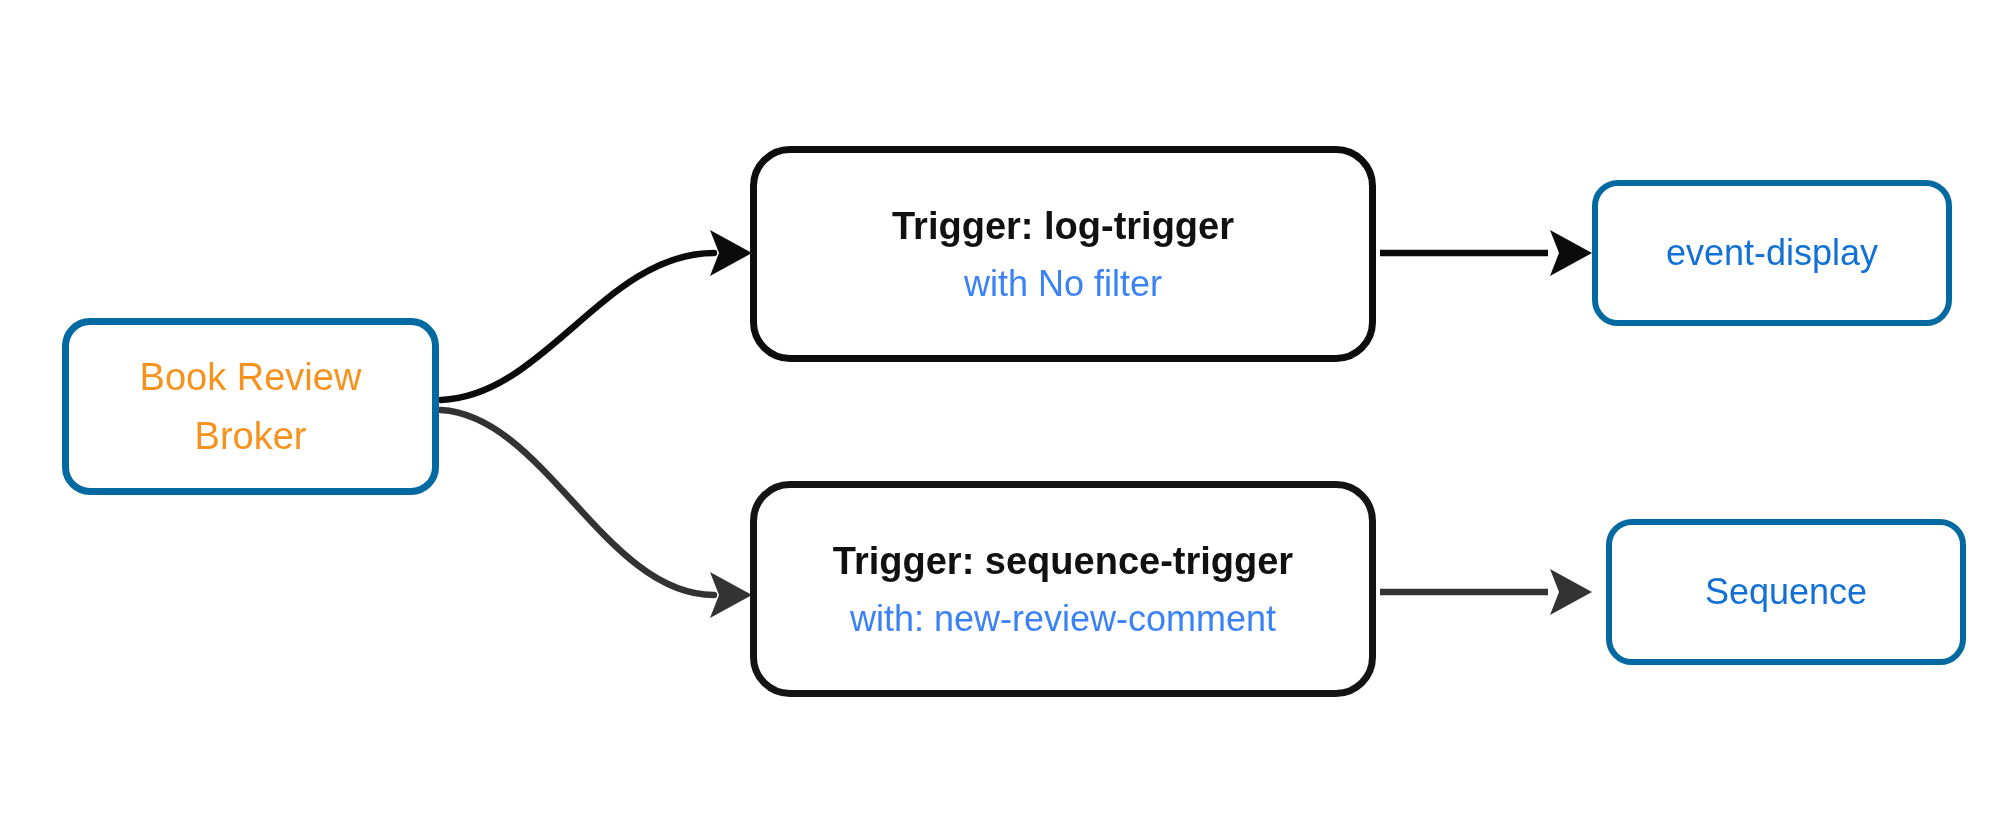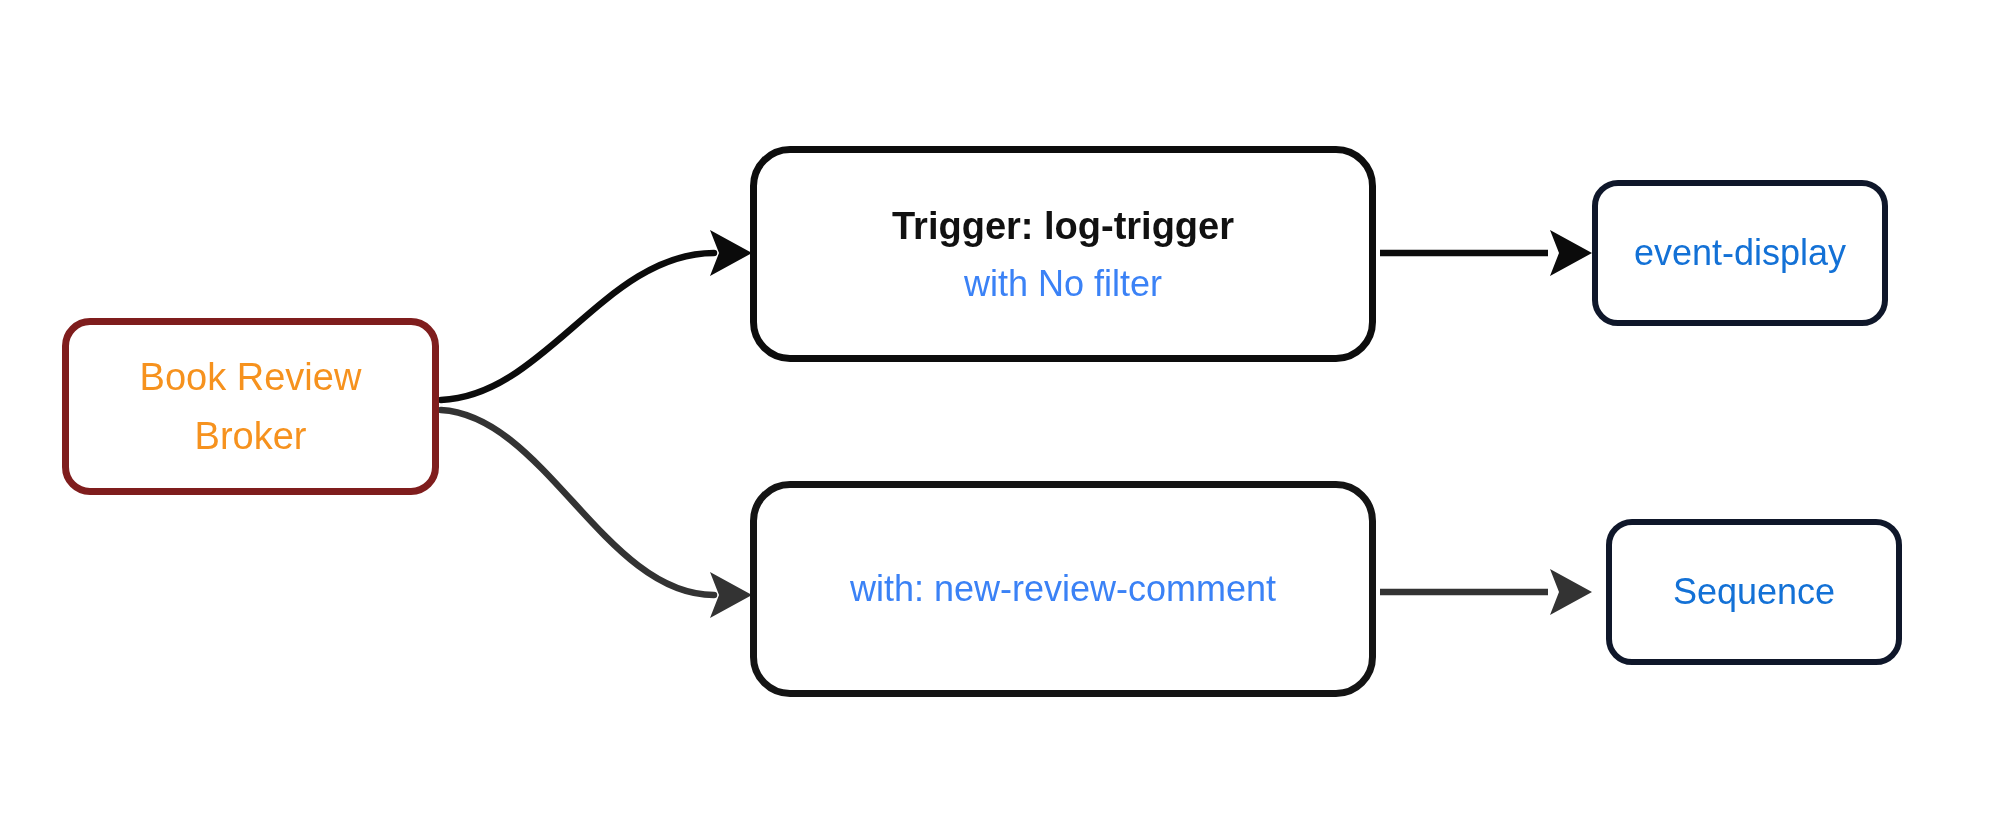--- a/index.html
+++ b/index.html
@@ -28,21 +28,21 @@
     background: #ffffff;
     display: flex;
     flex-direction: column;
     align-items: center;
     justify-content: center;
     text-align: center;
   }
   .node.broker {
     left: 62px; top: 318px;
     width: 377px; height: 177px;
-    border: 7px solid #7f1d1d;
+    border: 7px solid #0369a1;
     border-radius: 28px;
     color: #f6921e;
     font-size: 38px;
     line-height: 1.55;
   }
   .node.broker .label { width: 270px; }
   .node.trigger {
     left: 750px;
     width: 626px; height: 216px;
     border: 7px solid #0d0d0d;
@@ -56,22 +56,22 @@
     font-size: 38px;
     font-weight: 700;
   }
   .node.trigger .subtitle {
     font-size: 36px;
     font-weight: 400;
     color: #3b82f6;
   }
   .node.sink {
     left: 1592px;
-    width: 296px; height: 146px;
-    border: 6px solid #0f172a;
+    width: 360px; height: 146px;
+    border: 6px solid #0369a1;
     border-radius: 26px;
     color: #1371d6;
     font-size: 36px;
   }
   .node.sink.s1 { top: 180px; }
   .node.sink.s2 { top: 519px; margin-left: 14px; }
 </style>
 </head>
 <body>
 
@@ -103,20 +103,21 @@
   <div class="node broker">
     <div class="label">Book Review Broker</div>
   </div>
 
   <div class="node trigger t1">
     <div class="title">Trigger: log-trigger</div>
     <div class="subtitle">with No filter</div>
   </div>
 
   <div class="node trigger t2">
+    <div class="title">Trigger: sequence-trigger</div>
     <div class="subtitle">with: new-review-comment</div>
   </div>
 
   <div class="node sink s1">
     <div class="label">event-display</div>
   </div>
 
   <div class="node sink s2">
     <div class="label">Sequence</div>
   </div>

